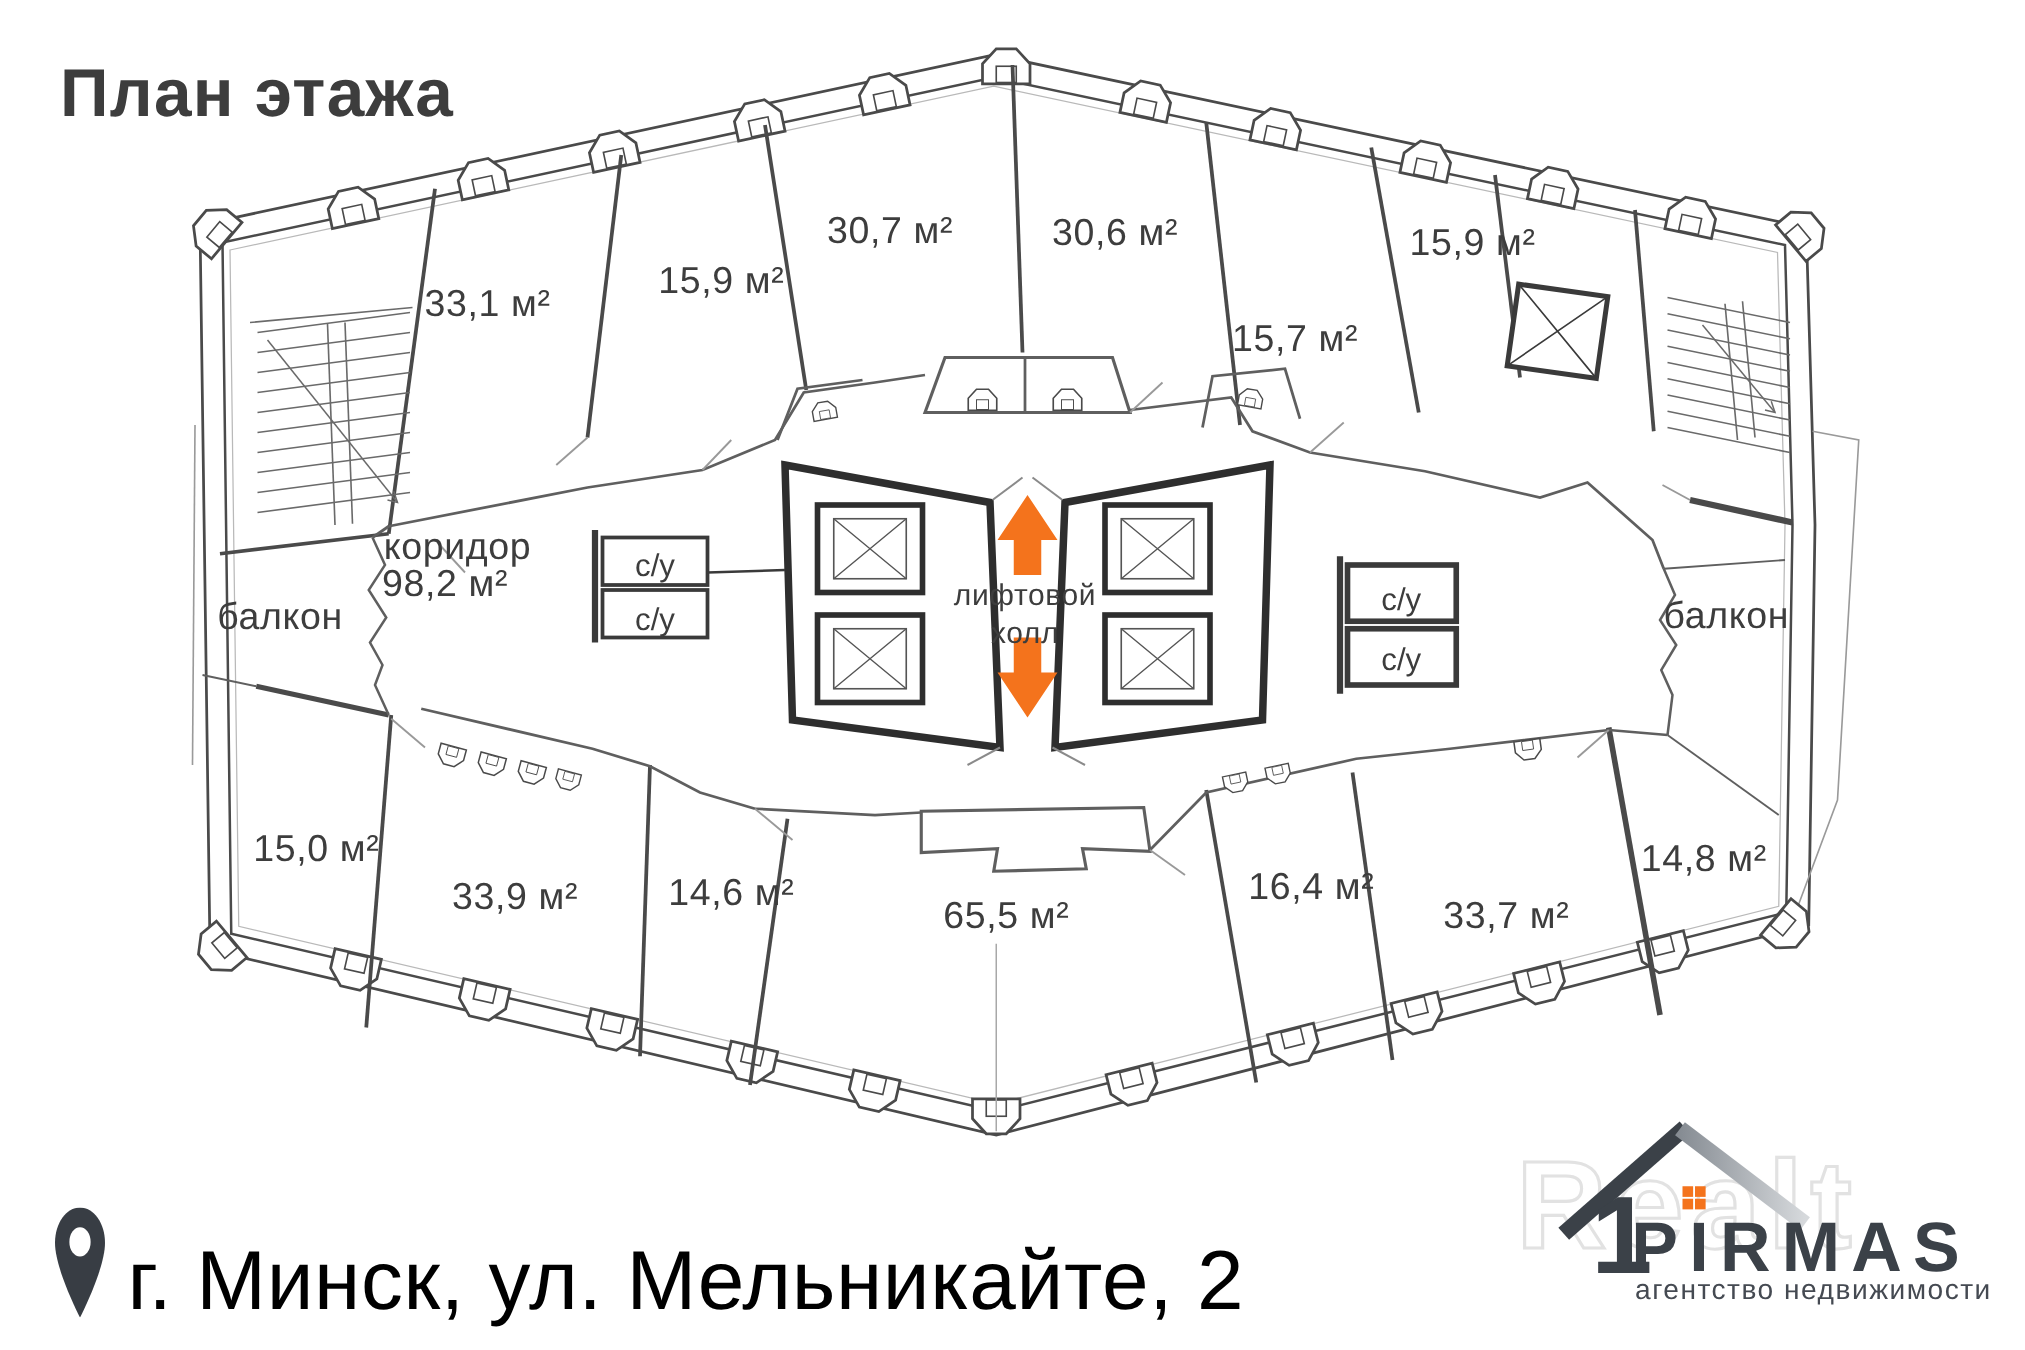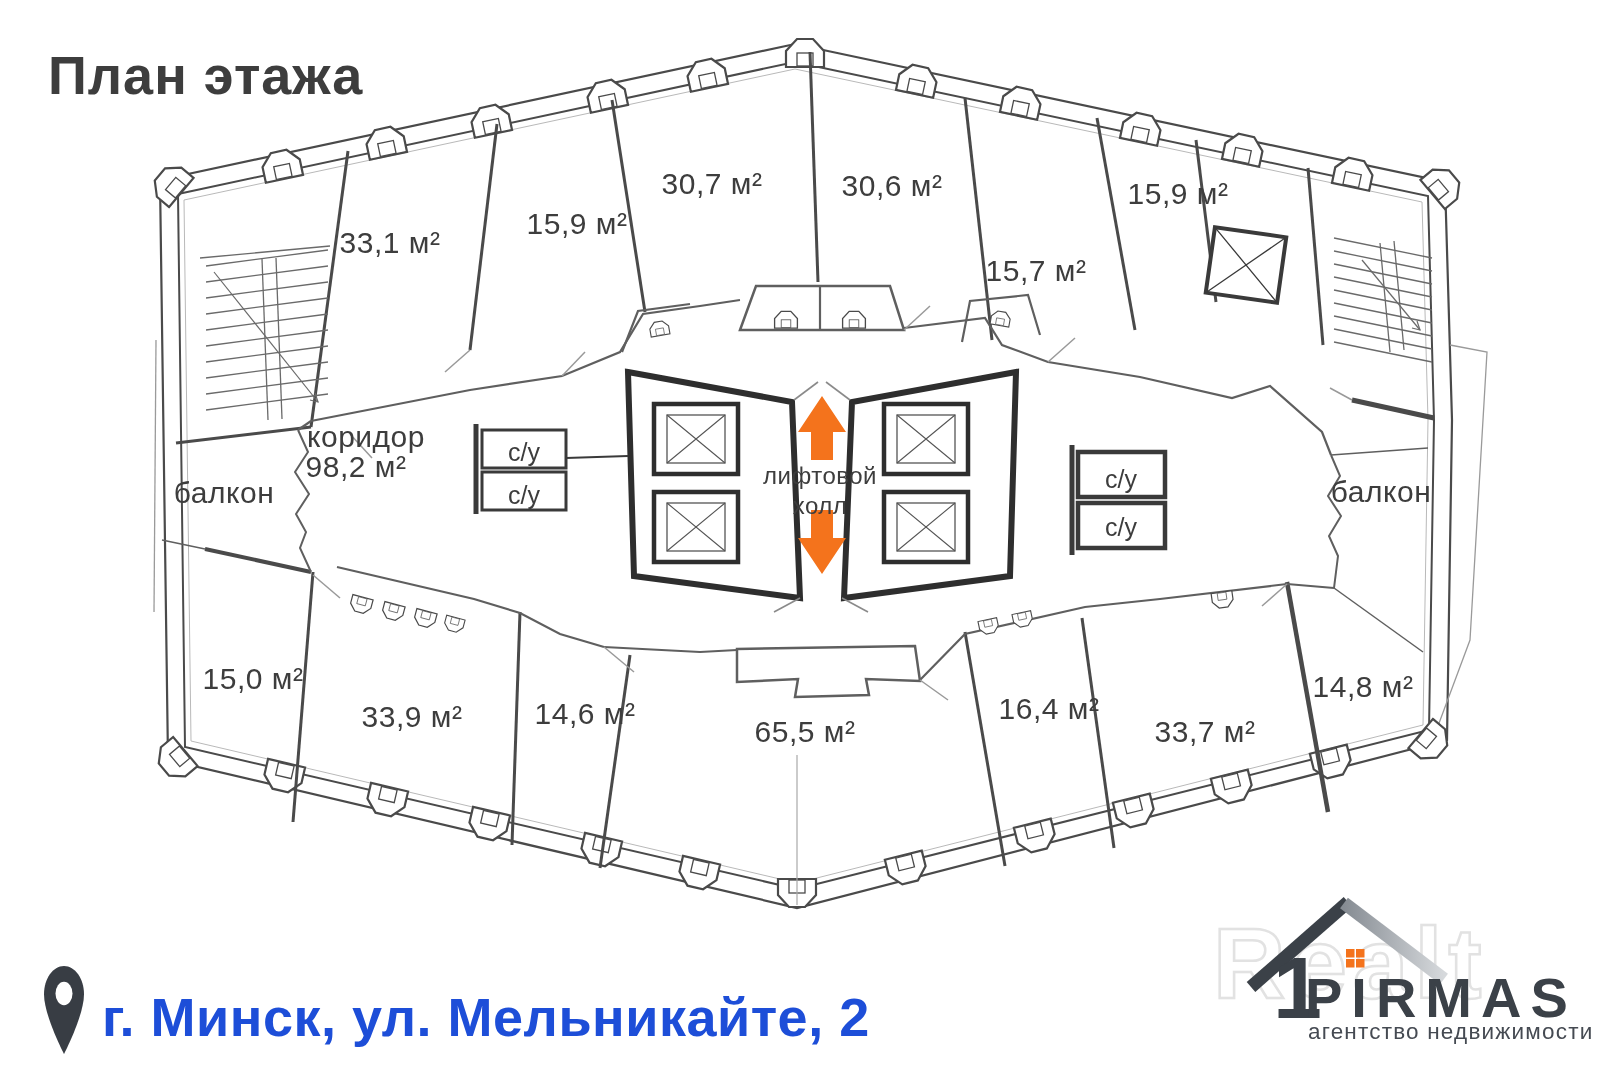--- a/index.html
+++ b/index.html
@@ -7,22 +7,22 @@
   .stage{position:relative;width:1620px;height:820px;background:#fff;}
   .page-title{position:absolute;left:48px;top:44px;font-size:54px;font-weight:bold;
               color:#3d3d3d;letter-spacing:1px;}
   .plan-svg{position:absolute;left:0;top:0;}
   svg text{font-family:"Liberation Sans",sans-serif;fill:#3d3d3d;}
   .rl{font-size:30px;letter-spacing:.5px;}
   .ml{font-size:30px;letter-spacing:.5px;}
   .sl{font-size:25px;}
   .el{font-size:24px;letter-spacing:.5px;}
   .footer-pin{position:absolute;left:44px;top:966px;}
-  .address{position:absolute;left:102px;top:986px;font-size:54px;font-weight:bold;
-           color:#1d4ed8;letter-spacing:.5px;}
+  .address{position:absolute;left:102px;top:986px;font-size:67px;font-weight:normal;
+           color:#000000;letter-spacing:.5px;}
   .logo-svg{position:absolute;left:1165px;top:855px;}
   .wm{font-size:100px;font-weight:bold;letter-spacing:6px;fill:#ffffff;stroke:#e2e2e2;stroke-width:2.5px;}
   .brand{font-size:56px;font-weight:bold;letter-spacing:9px;fill:#3b4148;}
   .one{font-size:88px;font-weight:bold;fill:#3b4148;}
   .tagline{font-size:22.5px;letter-spacing:1.2px;fill:#454a52;}
 </style>
 </head>
 <body>
 
 <div class="stage">

